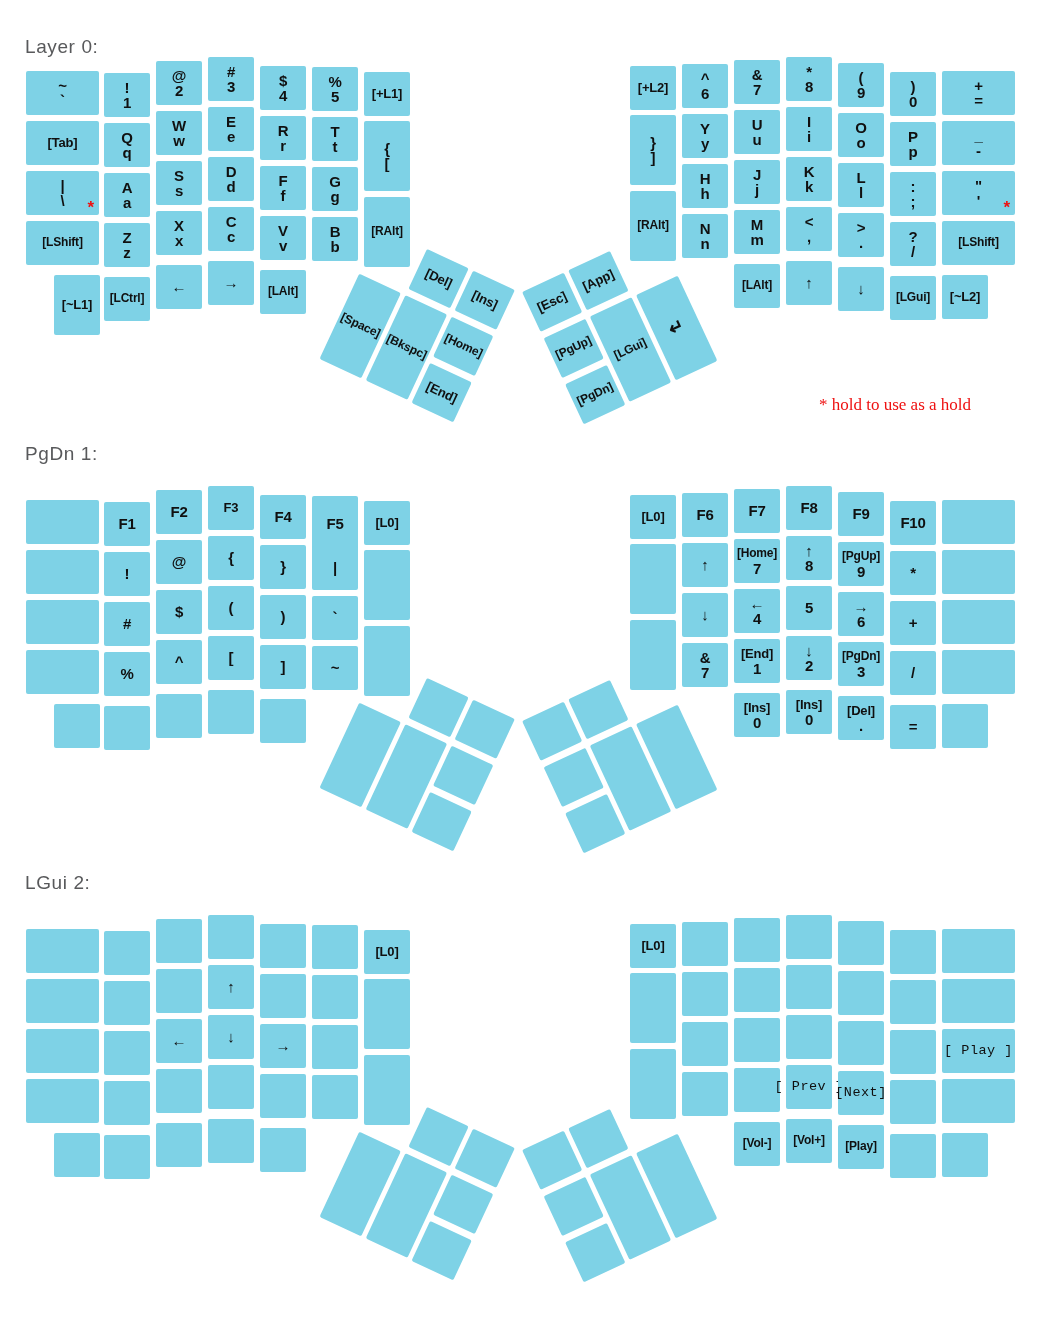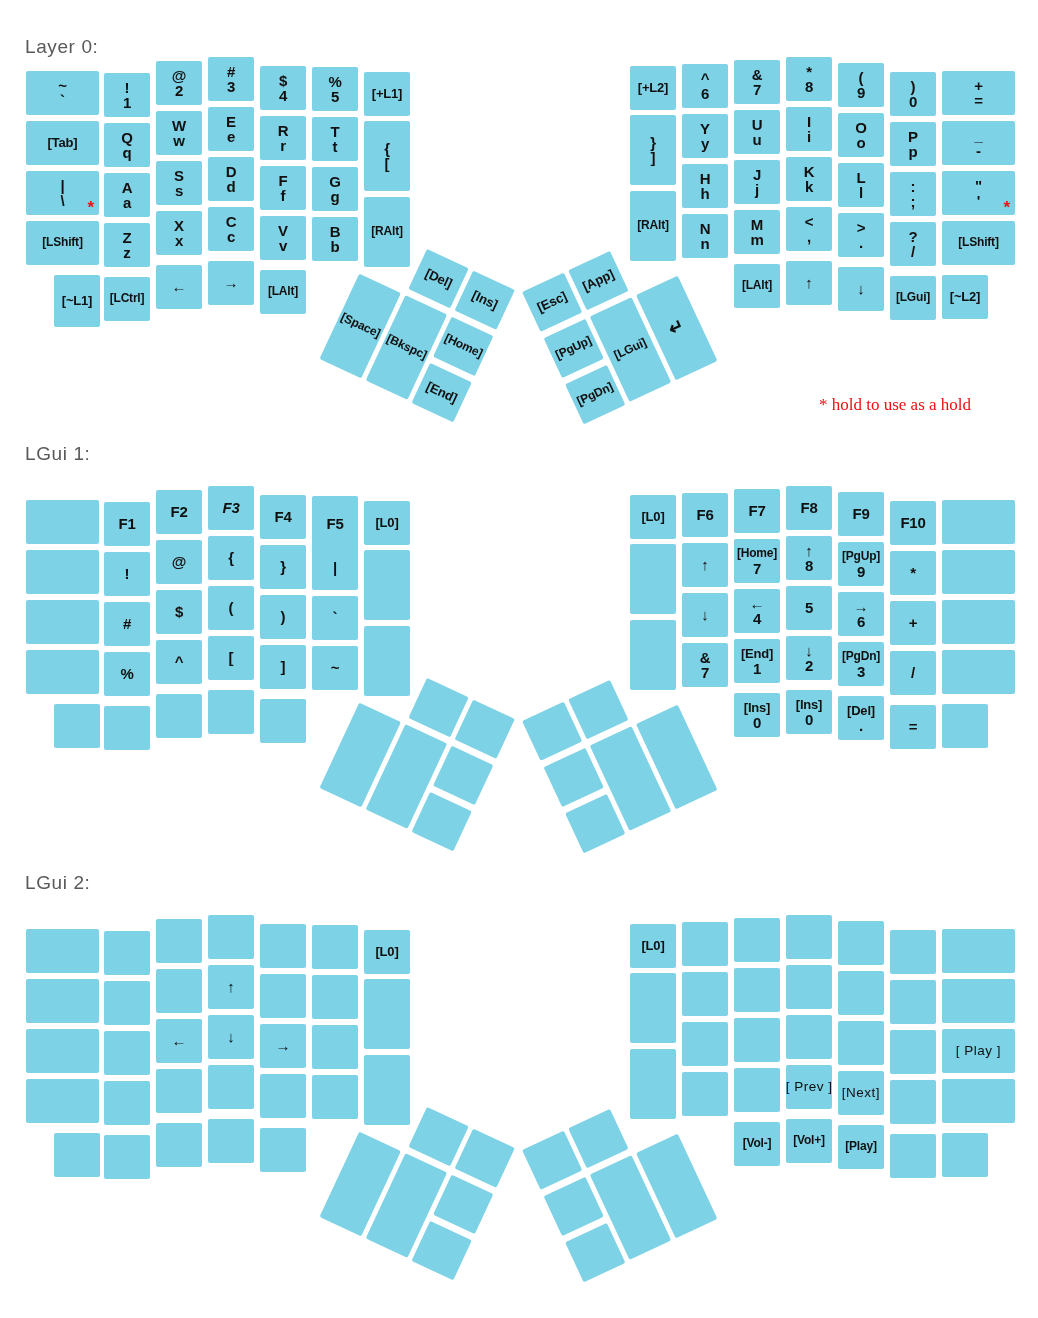--- a/index.html
+++ b/index.html
@@ -9,21 +9,21 @@
     position:absolute;left:25px;font-size:19px;color:var(--heading,#58595B);
     letter-spacing:0.6px;font-weight:400;
   }
   .key{
     position:absolute;background:var(--keyfill,#7ED2E6);border-radius:2px;
     display:flex;flex-direction:column;align-items:center;justify-content:center;
     color:var(--label,#101010);font-weight:700;text-align:center;letter-spacing:-0.2px;
     box-sizing:border-box;
   }
   .key .ln{line-height:15.5px;white-space:nowrap;display:block;}
-  .key.serif{font-family:Liberation Sans, sans-serif;font-weight:400;letter-spacing:0;}
+  .key.serif{font-family:Liberation Mono, monospace;font-weight:400;letter-spacing:0;}
   .key.serif .ln{font-size:13.5px;letter-spacing:0.5px;}
   .star{
     position:absolute;right:5px;bottom:-1px;color:var(--red,#EE1111);
     font-size:17px;font-weight:700;line-height:17px;
   }
   .thumb{position:absolute;width:0;height:0;transform-origin:0 0;}
   #note{
     position:absolute;left:819px;top:395px;font-family:"Liberation Serif",serif;
     font-size:17px;color:var(--red,#EE1111);white-space:nowrap;
   }
@@ -141,21 +141,21 @@
       <span class="ln" style="font-size: 15px;">c</span>
     </div>
     <div class="key" style="left: 260px; top: 216px; width: 46px; height: 44px;">
       <span class="ln" style="font-size: 15px;">V</span>
       <span class="ln" style="font-size: 15px;">v</span>
     </div>
     <div class="key" style="left: 312px; top: 217px; width: 46px; height: 44px;">
       <span class="ln" style="font-size: 15px;">B</span>
       <span class="ln" style="font-size: 15px;">b</span>
     </div>
-    <div class="key" style="left: 54px; top: 275px; width: 46px; height: 52px;">
+    <div class="key" style="left: 54px; top: 275px; width: 46px; height: 60px;">
       <span class="ln" style="font-size: 13px;">[~L1]</span>
     </div>
     <div class="key" style="left: 104px; top: 277px; width: 46px; height: 44px;">
       <span class="ln" style="font-size: 12px;">[LCtrl]</span>
     </div>
     <div class="key" style="left: 156px; top: 265px; width: 46px; height: 44px;">
       <span class="ln" style="font-size: 15px;">←</span>
     </div>
     <div class="key" style="left: 208px; top: 261px; width: 46px; height: 44px;">
       <span class="ln" style="font-size: 15px;">→</span>
@@ -317,30 +317,30 @@
       <div class="key" style="left: 0px; top: 102px; width: 46px; height: 44px;">
         <span class="ln" style="font-size: 12px;">[PgDn]</span>
       </div>
       <div class="key" style="left: 51px; top: 51px; width: 46px; height: 94px;">
         <span class="ln" style="font-size: 12px;">[LGui]</span>
       </div>
       <div class="key" style="left: 102px; top: 51px; width: 46px; height: 94px;">
         <span class="ln" style="font-size: 18px;">↵</span>
       </div>
     </div>
-    <div class="layer-title" style="top: 443px;">LGui 1:</div>
+    <div class="layer-title" style="top: 443px;">PgDn 1:</div>
     <div class="key" style="left: 26px; top: 500px; width: 73px; height: 44px;"></div>
     <div class="key" style="left: 104px; top: 502px; width: 46px; height: 44px;">
       <span class="ln" style="font-size: 15px;">F1</span>
     </div>
     <div class="key" style="left: 156px; top: 490px; width: 46px; height: 44px;">
       <span class="ln" style="font-size: 15px;">F2</span>
     </div>
     <div class="key" style="left: 208px; top: 486px; width: 46px; height: 44px;">
-      <span class="ln" style="font-size: 15px; font-style: italic;">F3</span>
+      <span class="ln" style="font-size: 13px;">F3</span>
     </div>
     <div class="key" style="left: 260px; top: 495px; width: 46px; height: 44px;">
       <span class="ln" style="font-size: 15px;">F4</span>
     </div>
     <div class="key" style="left: 312px; top: 496px; width: 46px; height: 56px;">
       <span class="ln" style="font-size: 15px;">F5</span>
     </div>
     <div class="key" style="left: 364px; top: 501px; width: 46px; height: 44px;">
       <span class="ln" style="font-size: 13px;">[L0]</span>
     </div>

